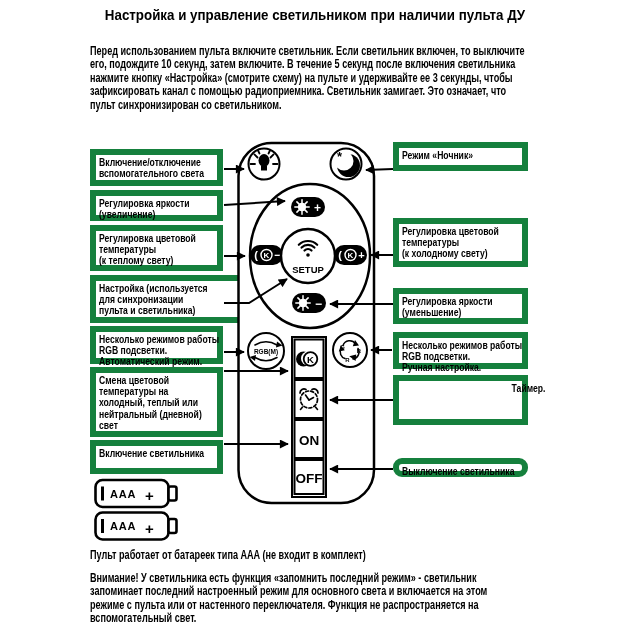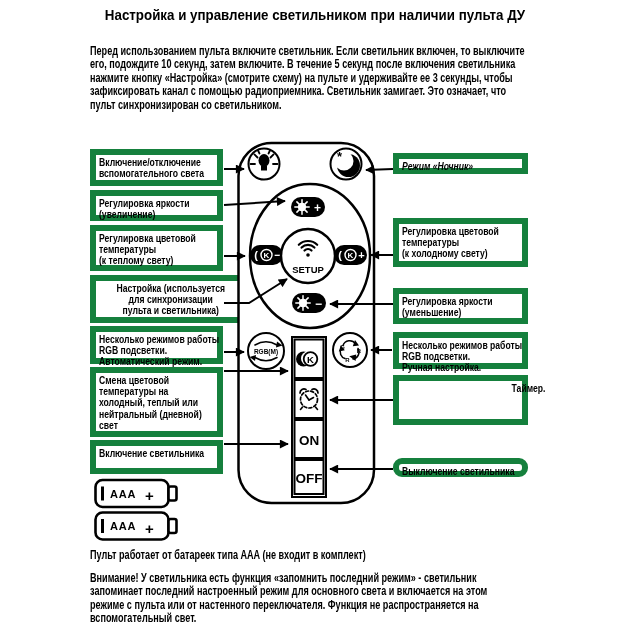--- a/index.html
+++ b/index.html
@@ -27,26 +27,26 @@
   }
   .ct {
     font-weight:700; font-size:10.5px; line-height:11.2px;
     white-space:pre-line; transform:scaleX(0.82); transform-origin:0 0;
     width:175px;
   }
   
   .l1 { left:90px; top:149px; width:133px; height:37px; }
   .l2 { left:90px; top:190px; width:133px; height:31px; }
   .l3 { left:90px; top:225px; width:133px; height:46px; }
-  .l4 { left:90px; top:275px; width:156px; height:48px;text-align:center; }
+  .l4 { left:90px; top:275px; width:156px; height:48px; }
   .l5 { left:90px; top:326px; width:133px; height:38px; }
   .l6 { left:90px; top:367px; width:133px; height:70px; }
   .l7 { left:90px; top:440px; width:133px; height:34px; }
   
-  .r1 { left:393px; top:153px; width:135px; height:21px;font-style:italic; }
+  .r1 { left:393px; top:142px; width:135px; height:29px; }
   .r2 { left:393px; top:218px; width:135px; height:49px; }
   .r3 { left:393px; top:288px; width:135px; height:36px; }
   .r4 { left:393px; top:332px; width:135px; height:37px; }
   .r5 { left:393px; top:375px; width:135px; height:50px;text-align:right; }
   .r6 { left:393px; top:458px; width:135px; height:19px;border-radius:9px; }
   svg.diagram { left:0; top:0; }
 </style>
 </head>
 <body>
 

